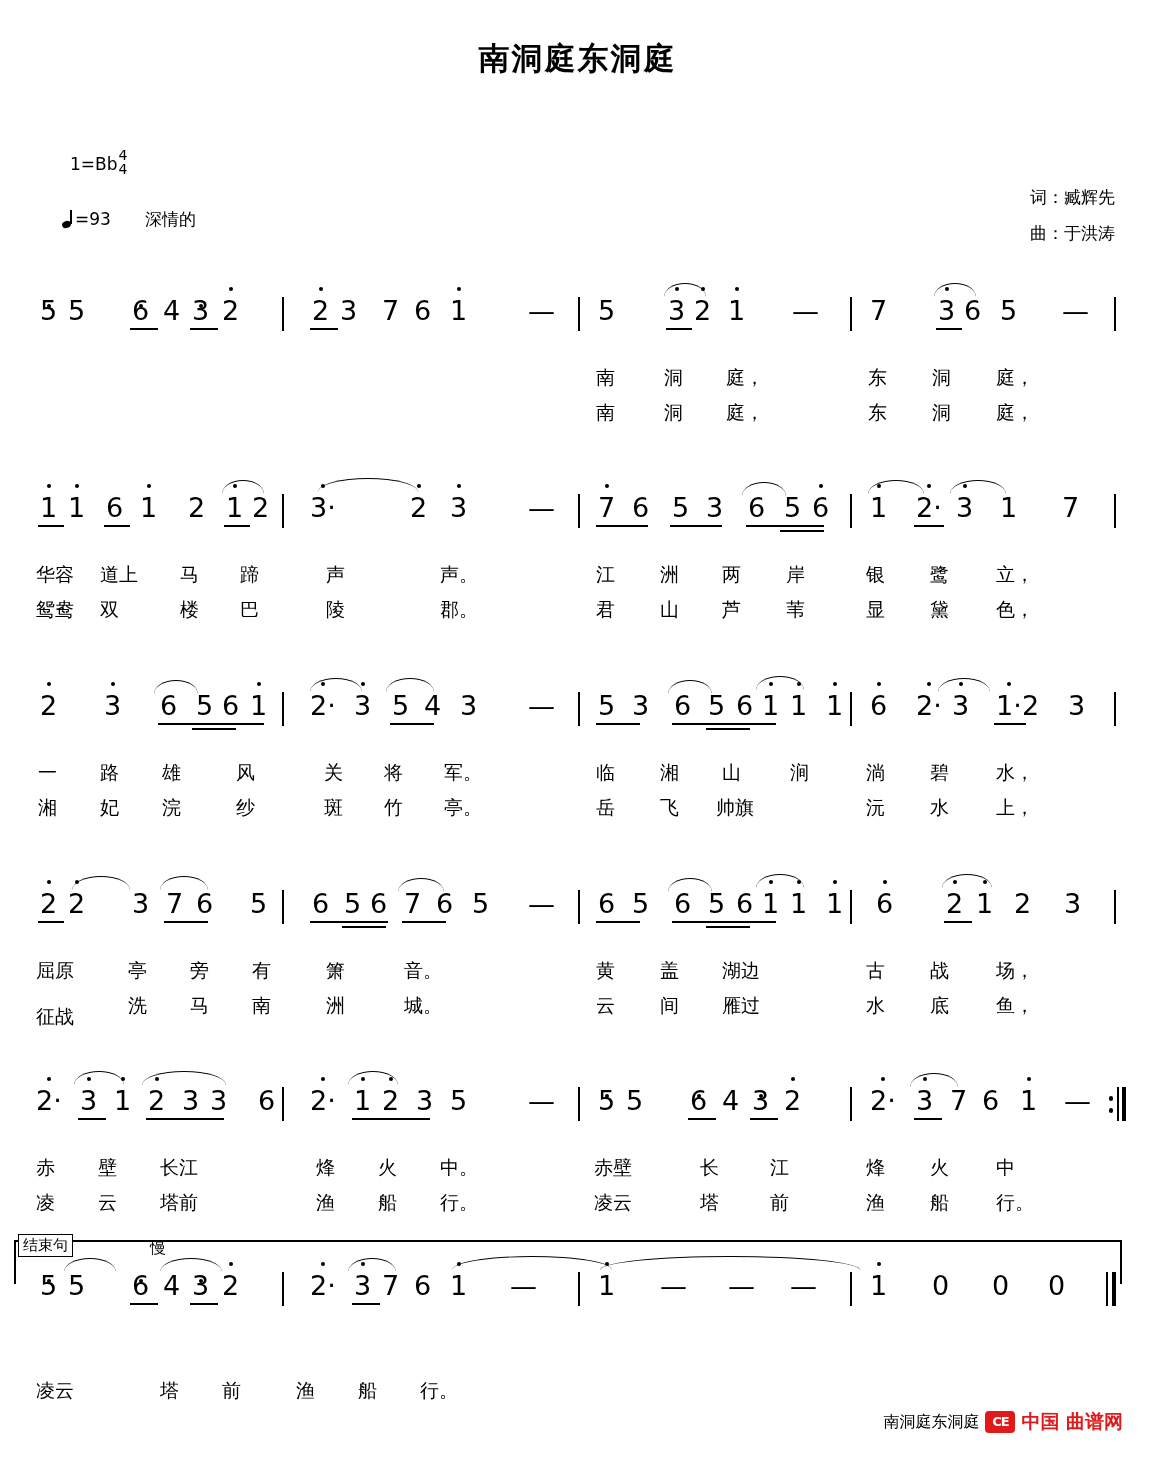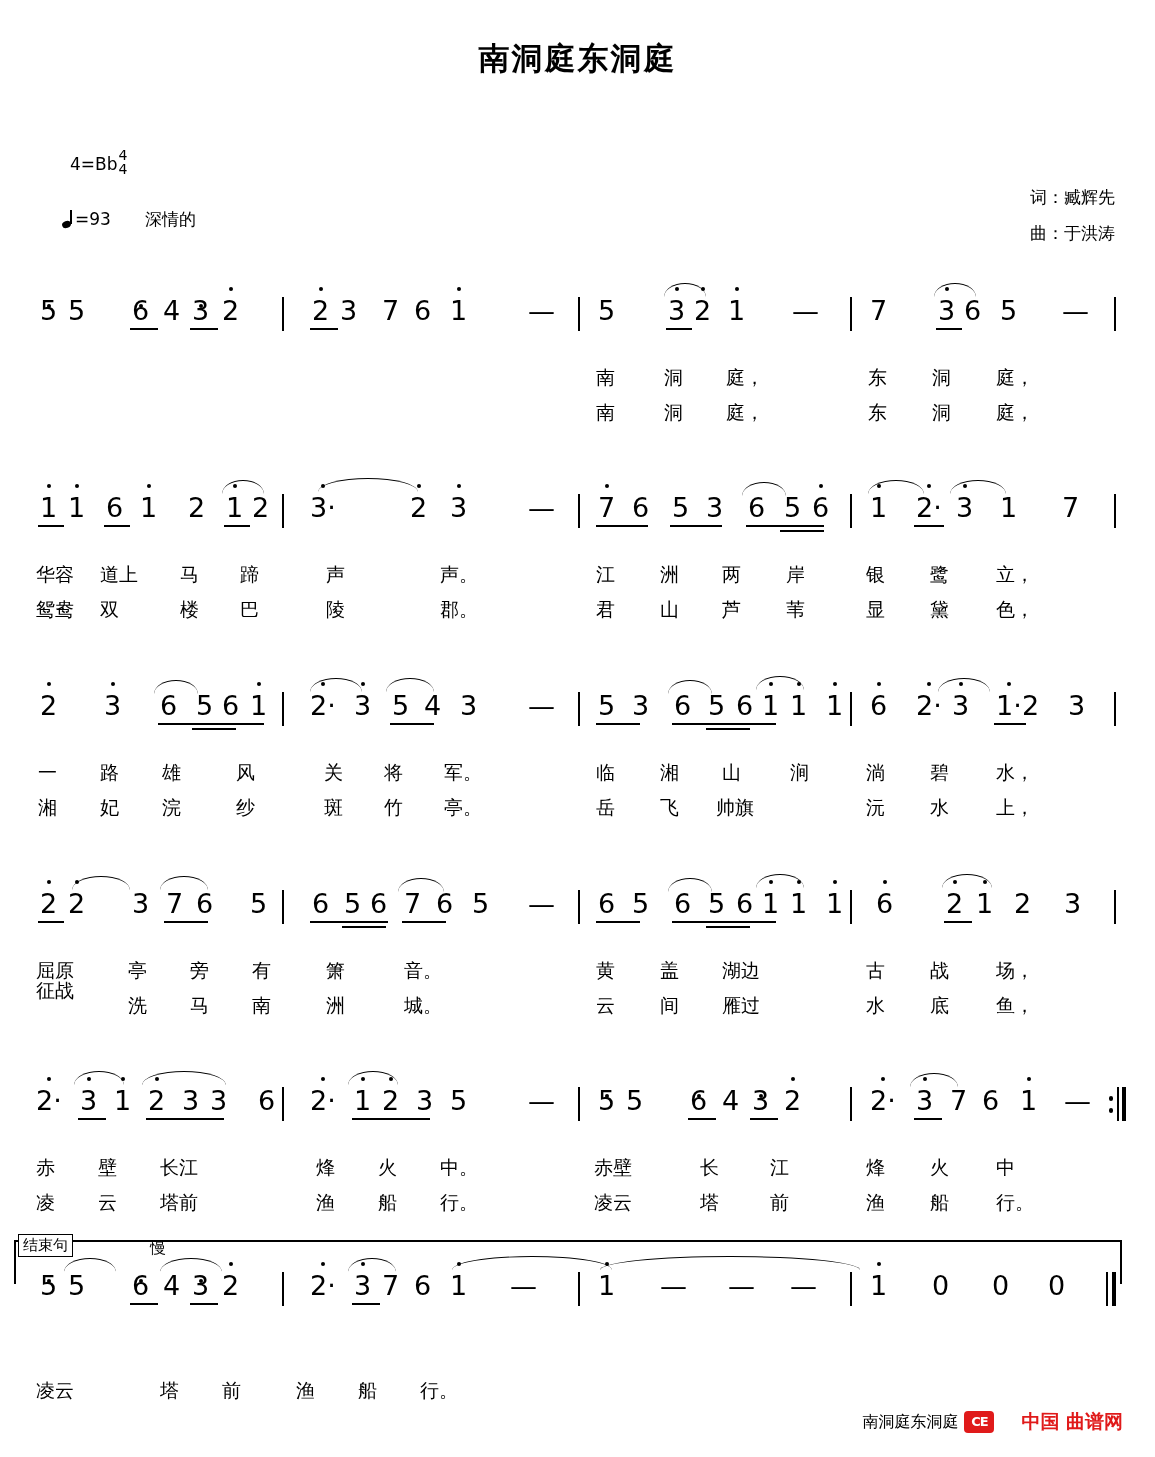--- a/index.html
+++ b/index.html
@@ -215,31 +215,30 @@
     font-size: 13px;
     line-height: 22px;
     text-align: center;
     font-weight: bold;
     letter-spacing: -1px;
   }
   .footer .site {
     color: #e01a1a;
     font-weight: bold;
     font-size: 19px;
-    margin-left: 21px;
   }
 </style>
 </head>
 <body>
 
 <div class="title">南洞庭东洞庭</div>
 
 <div class="meta-left">
   <span class="key-sig">
-    <span>4=Bb</span><span class="frac"><span class="num">4</span><span class="den">4</span></span>
+    <span>1=Bb</span><span class="frac"><span class="num">4</span><span class="den">4</span></span>
   </span>
 </div>
 
 <div class="tempo">
   <span class="notehead"></span><span>=93</span><span class="expr">深情的</span>
 </div>
 
 <div class="credits">
   <div>词：臧辉先</div>
   <div>曲：于洪涛</div>
@@ -514,21 +513,21 @@
   <div class="lyric" style="left:252px; top:70px;">有</div>
   <div class="lyric" style="left:326px; top:70px;">箫</div>
   <div class="lyric" style="left:404px; top:70px;">音。</div>
   <div class="lyric" style="left:596px; top:70px;">黄</div>
   <div class="lyric" style="left:660px; top:70px;">盖</div>
   <div class="lyric" style="left:722px; top:70px;">湖边</div>
   <div class="lyric" style="left:866px; top:70px;">古</div>
   <div class="lyric" style="left:930px; top:70px;">战</div>
   <div class="lyric" style="left:996px; top:70px;">场，</div>
 
-  <div class="lyric" style="left:36px;  top:90px;">征战</div>
+  <div class="lyric" style="left:36px;  top:116px;">征战</div>
   <div class="lyric" style="left:128px; top:105px;">洗</div>
   <div class="lyric" style="left:190px; top:105px;">马</div>
   <div class="lyric" style="left:252px; top:105px;">南</div>
   <div class="lyric" style="left:326px; top:105px;">洲</div>
   <div class="lyric" style="left:404px; top:105px;">城。</div>
   <div class="lyric" style="left:596px; top:105px;">云</div>
   <div class="lyric" style="left:660px; top:105px;">间</div>
   <div class="lyric" style="left:722px; top:105px;">雁过</div>
   <div class="lyric" style="left:866px; top:105px;">水</div>
   <div class="lyric" style="left:930px; top:105px;">底</div>

